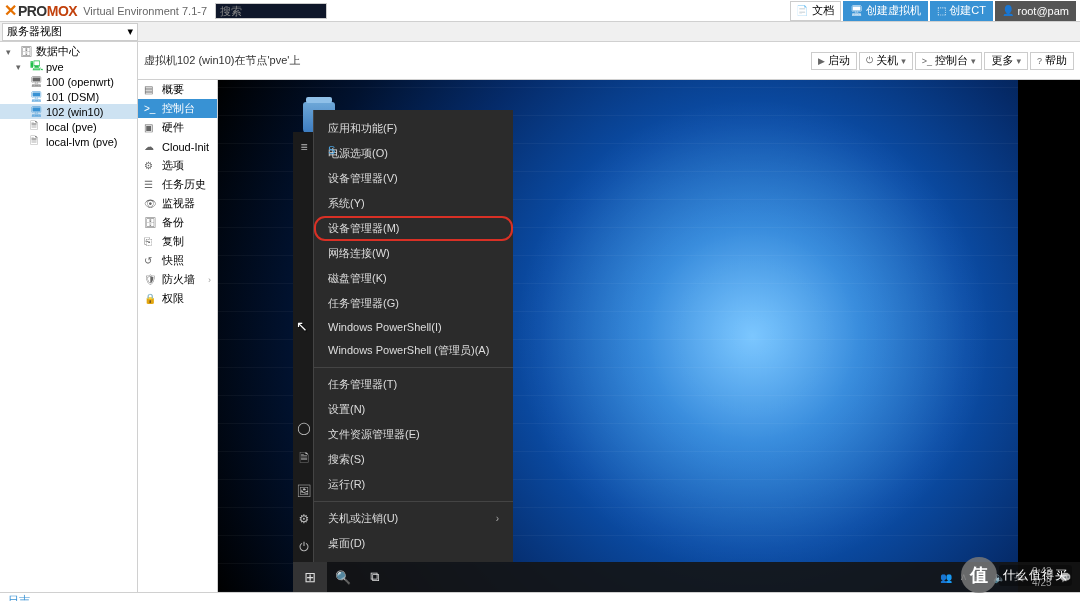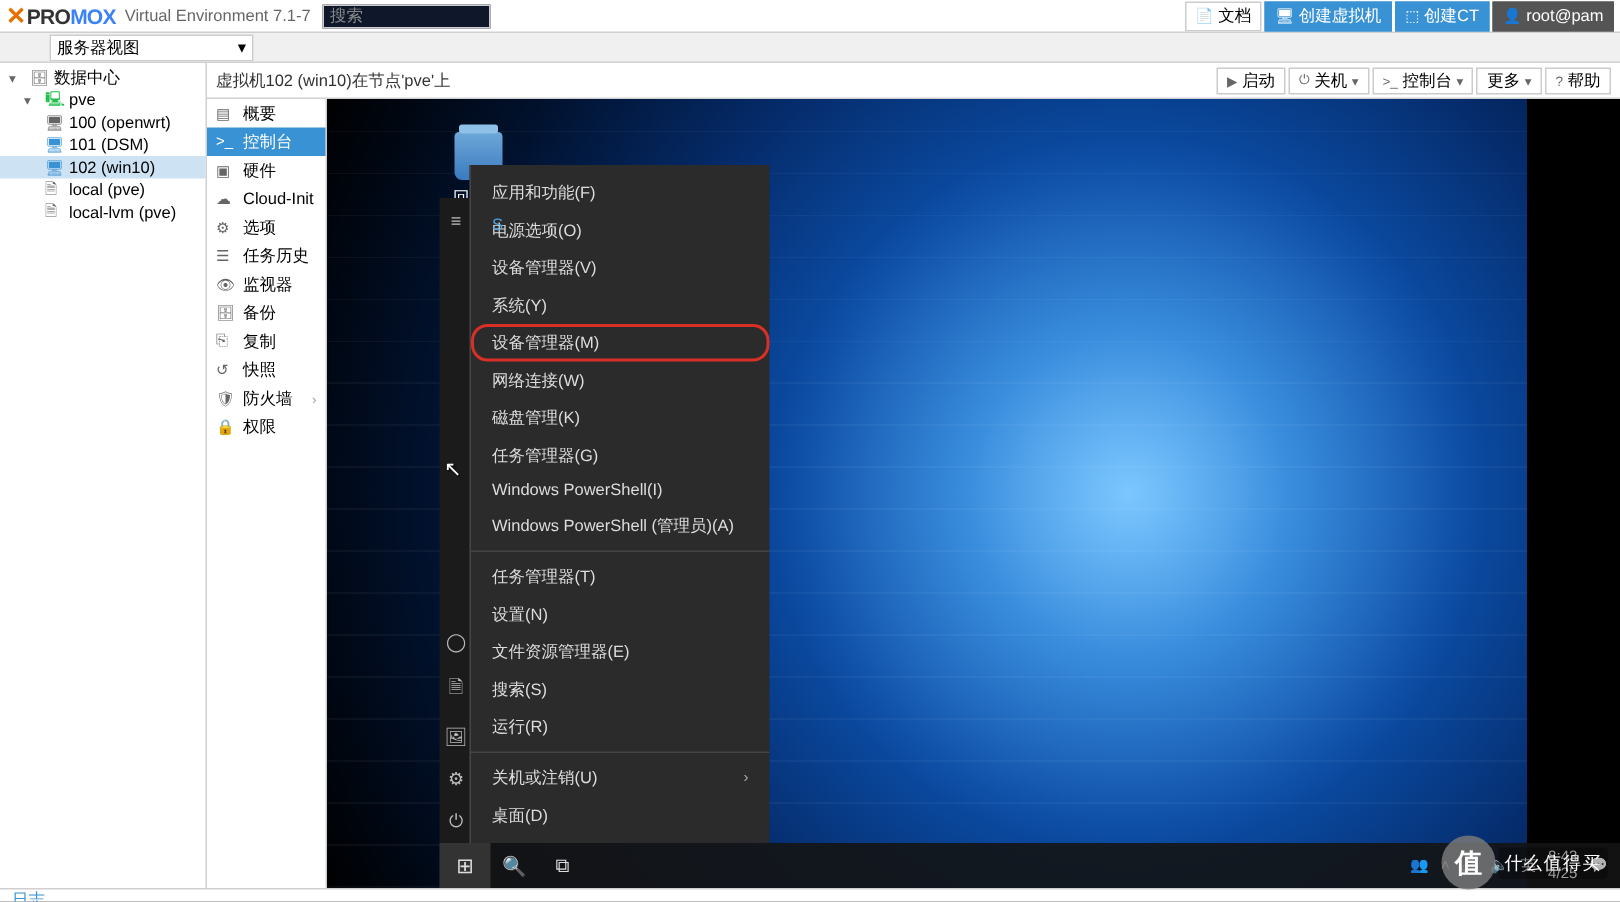--- a/index.html
+++ b/index.html
@@ -12,38 +12,38 @@
 .logo-text { color: #333; }
 .ve-label { font-size: 11px; color: #666; margin-left: 6px; }
 .search-box { margin-left: 8px; height: 16px; width: 112px; background: #0f172a; border: 1px solid #ccc; padding: 0 4px; color: #888; font-size: 11px; line-height: 14px; }
 .top-header .spacer { flex: 1; }
 .hbtn { display: flex; align-items: center; gap: 3px; padding: 0 6px; height: 20px; border: 1px solid #ccc; background: #fff; font-size: 11px; cursor: pointer; margin-left: 2px; }
 .hbtn.primary { background: #3892d4; border-color: #3892d4; color: #fff; }
 .hbtn.dark { background: #555; border-color: #555; color: #fff; }
 .hbtn .ico { font-size: 10px; }
 
 
-.view-row { height: 20px; background: #f0f0f0; border-bottom: 1px solid #d0d0d0; display: flex; align-items: center; padding-left: 31px; }
+.view-row { height: 20px; background: #f0f0f0; border-bottom: 1px solid #d0d0d0; display: flex; align-items: center; }
 .view-select { width: 136px; height: 18px; border: 1px solid #ccc; background: #fff; font-size: 11px; padding: 0 4px; margin: 0 2px; display:flex;align-items:center;justify-content:space-between; }
 
 
 .main { display: flex; height: 550px; }
 .tree-panel { width: 138px; background: #fff; border-right: 1px solid #d0d0d0; padding-top: 2px; }
 .tree-item { display: flex; align-items: center; height: 15px; padding-left: 6px; font-size: 11px; cursor: pointer; gap: 4px; }
 .tree-item.l1 { padding-left: 16px; }
 .tree-item.l2 { padding-left: 30px; }
 .tree-item.sel { background: #cde2f2; }
 .tree-ico { width: 10px; display: inline-block; font-size: 9px; color: #666; }
 .node-ico { width: 12px; color: #666; font-size: 10px; }
 .node-ico.green { color: #21bf4b; }
 .node-ico.blue { color: #3892d4; }
 
 
 .content { flex: 1; display: flex; flex-direction: column; }
-.content-header { height: 24px; border-bottom: 1px solid #d0d0d0; background: #fff; display: flex; align-items: center; padding: 0 6px; }
+.content-header { height: 38px; border-bottom: 1px solid #d0d0d0; background: #fff; display: flex; align-items: center; padding: 0 6px; }
 .content-header .title { font-size: 11px; color: #333; }
 .content-header .spacer { flex:1; }
 .tb-btn { display: flex; align-items: center; gap: 3px; padding: 0 6px; height: 18px; border: 1px solid #ccc; background: #fff; font-size: 11px; margin-left: 2px; cursor: pointer; }
 .tb-btn .ico { font-size: 9px; color: #666; }
 
 
 .content-body { flex: 1; display: flex; background: #fff; position: relative; }
 .submenu { width: 80px; border-right: 1px solid #d0d0d0; background: #fff; }
 .sm-item { display: flex; align-items: center; height: 19px; padding: 0 6px; font-size: 11px; gap: 6px; cursor: pointer; }
 .sm-item .ico { width: 12px; color: #666; font-size: 10px; }
@@ -95,21 +95,21 @@
 .wm { position: absolute; right: 8px; bottom: 8px; z-index: 50; display:flex; align-items:center; gap:2px; }
 .wm-circle { width: 36px; height: 36px; border-radius: 50%; background: rgba(120,120,120,0.85); color:#fff; display:flex;align-items:center;justify-content:center;font-size:18px;font-weight:bold; }
 .wm-text { color:#fff; font-size:12px; writing-mode: horizontal-tb; background:rgba(0,0,0,0.3); padding:2px 4px; border-radius:3px; letter-spacing:1px; }
 </style>
 </head>
 <body>
 
 <div class="top-header">
   <span class="logo">
     <span class="logo-x">✕</span>
-    <span class="logo-text"><span>PRO</span><span class="logo-text" style="color:#3b82f6">MOX</span></span>
+    <span class="logo-text"><span>PRO</span><span class="logo-text" style="color:#c2410c">MOX</span></span>
   </span>
   <span class="ve-label">Virtual Environment 7.1-7</span>
   <div class="search-box">搜索</div>
   <div class="spacer"></div>
   <div class="hbtn">
       <span class="ico">📄</span>
       <span>文档</span>
     </div>
   <div class="hbtn primary">
       <span class="ico">🖥</span>

